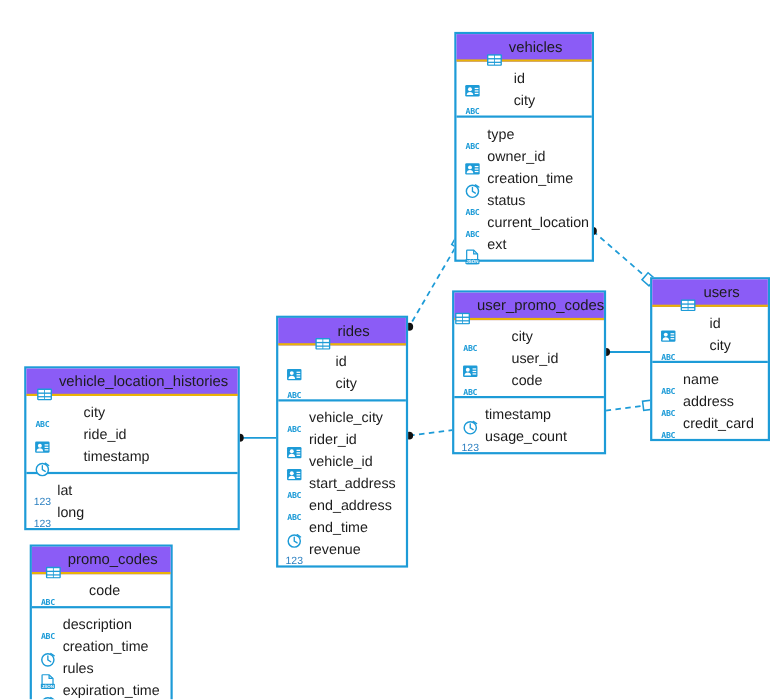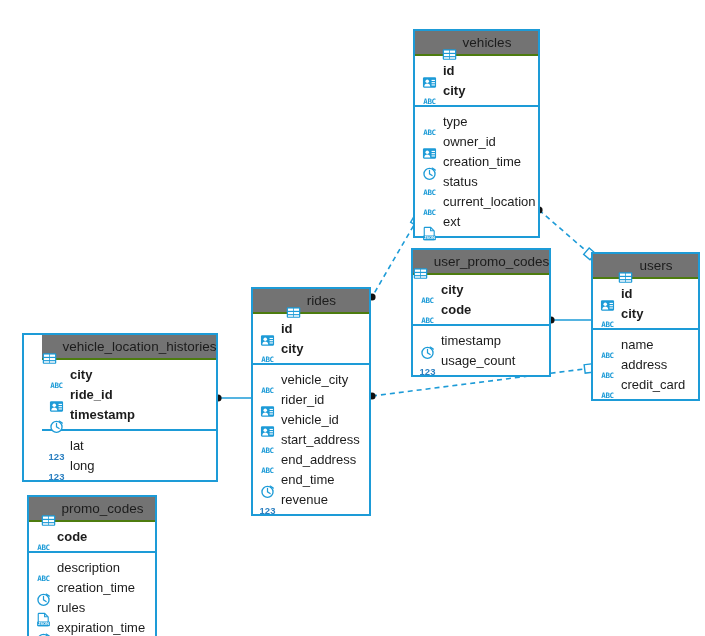--- a/index.html
+++ b/index.html
@@ -28,26 +28,26 @@
   .table-node {
     position: absolute;
     box-sizing: border-box;
     border: 2px solid #1d9bd7;
     background: #ffffff;
     z-index: 2;
   }
   .table-header {
     box-sizing: border-box;
     height: 25px;
-    border-bottom: 2px solid #4d7c0f;
+    border-bottom: 2px solid #eab308;
     display: flex;
     align-items: center;
     justify-content: center;
     gap: 6px;
-    background: #737373;
+    background: #8b5cf6;
   }
   .table-title {
     font-size: 13.5px;
     color: #1c1c1c;
     white-space: nowrap;
   }
   .field-group {
     padding: 4px 0 5px 0;
   }
   .field-group.pk {
@@ -59,21 +59,22 @@
     gap: 6px;
     padding: 1px 6px 1px 7px;
     height: 18px;
   }
   .field-name {
     font-size: 13px;
     color: #1c1c1c;
     white-space: nowrap;
   }
   .field-group.pk .field-name {
-    font-weight: bold;
+    font-weight: normal;
+    margin-left: 24px;
   }
   .ico {
     width: 15px;
     height: 15px;
     flex: 0 0 15px;
     display: inline-flex;
     align-items: center;
     justify-content: center;
     margin-top: 24px;
   }
@@ -82,21 +83,21 @@
     font-family: "DejaVu Sans Mono", monospace;
     font-size: 7.5px;
     font-weight: bold;
     color: #1d9bd7;
     letter-spacing: -0.3px;
     line-height: 1;
   }
   .ico-num {
     font-family: "Liberation Sans", sans-serif;
     font-size: 9.5px;
-    font-weight: bold;
+    font-weight: normal;
     color: #2a7fc0;
     line-height: 1;
   }
 </style>
 </head>
 <body>
 
 <div id="canvas">
   <svg id="edges" viewBox="0 0 705 636" xmlns="http://www.w3.org/2000/svg">
       <line x1="418" y1="218" x2="372" y2="297" stroke="#1d9bd7" stroke-width="1.6" stroke-linecap="butt" stroke-dasharray="5 4"></line>
@@ -195,39 +196,52 @@
               <path d="M3 1.5 h6.2 L13 5.2 V14 a0.6 0.6 0 0 1 -0.6 0.6 H3 a0.6 0.6 0 0 1 -0.6 -0.6 V2.1 A0.6 0.6 0 0 1 3 1.5 z" fill="#ffffff" stroke="#1d9bd7" stroke-width="1.2"></path>
               <path d="M9.2 1.7 V5.1 H12.8" fill="none" stroke="#1d9bd7" stroke-width="1.2"></path>
               <rect x="1.2" y="10.2" width="13.6" height="5" rx="0.8" fill="#1d9bd7"></rect>
               <text x="8" y="14.3" text-anchor="middle" fill="#ffffff" font-size="4.4" font-family="&quot;Liberation Sans&quot;, sans-serif" font-weight="bold">JSON</text>
             </svg>
           </span>
           <span class="field-name">ext</span>
         </div>
       </div>
     </div>
-    <div class="table-node" id="node-user_promo_codes" style="left: 411px; top: 248px; width: 140px;">
+    <div class="table-node" id="node-user_promo_codes" style="left: 411px; top: 264px; width: 140px;">
       <div class="table-header">
         <span class="ico">
           <svg width="15" height="15" viewBox="0 0 16 16">
             <rect x="0.8" y="2.4" width="14.4" height="11.2" rx="1" fill="#1d9bd7"></rect>
             <rect x="2.1" y="3.8" width="5.5" height="2.4" fill="#ffffff"></rect>
             <rect x="8.4" y="3.8" width="5.5" height="2.4" fill="#ffffff"></rect>
             <rect x="2.1" y="7.5" width="5.5" height="2.2" fill="#ffffff"></rect>
             <rect x="8.4" y="7.5" width="5.5" height="2.2" fill="#ffffff"></rect>
             <rect x="2.1" y="10.9" width="5.5" height="1.6" fill="#ffffff"></rect>
             <rect x="8.4" y="10.9" width="5.5" height="1.6" fill="#ffffff"></rect>
           </svg>
         </span>
         <span class="table-title">user_promo_codes</span>
       </div>
       <div class="field-group pk">
         <div class="field-row">
           <span class="ico ico-abc">ABC</span>
           <span class="field-name">city</span>
+        </div>
+        <div class="field-row">
+          <span class="ico">
+            <svg width="15" height="15" viewBox="0 0 16 16">
+              <rect x="1" y="2.5" width="14" height="11" rx="1.2" fill="#1d9bd7"></rect>
+              <circle cx="5.6" cy="6.6" r="1.9" fill="#ffffff"></circle>
+              <path d="M2.4 12.2c0-2 1.5-3.1 3.2-3.1s3.2 1.1 3.2 3.1z" fill="#ffffff"></path>
+              <rect x="10.2" y="5.2" width="3.6" height="1.2" fill="#ffffff"></rect>
+              <rect x="10.2" y="7.6" width="3.6" height="1.2" fill="#ffffff"></rect>
+              <rect x="10.2" y="10" width="3.6" height="1.2" fill="#ffffff"></rect>
+            </svg>
+          </span>
+          <span class="field-name">user_id</span>
         </div>
         <div class="field-row">
           <span class="ico ico-abc">ABC</span>
           <span class="field-name">code</span>
         </div>
       </div>
       <div class="field-group">
         <div class="field-row">
           <span class="ico">
             <svg width="15" height="15" viewBox="0 0 16 16">
@@ -375,21 +389,21 @@
             </svg>
           </span>
           <span class="field-name">end_time</span>
         </div>
         <div class="field-row">
           <span class="ico ico-num">123</span>
           <span class="field-name">revenue</span>
         </div>
       </div>
     </div>
-    <div class="table-node" id="node-vehicle_location_histories" style="left: 22px; top: 333px; width: 196px; padding-left: 18px;">
+    <div class="table-node" id="node-vehicle_location_histories" style="left: 22px; top: 333px; width: 196px;">
       <div class="table-header">
         <span class="ico">
           <svg width="15" height="15" viewBox="0 0 16 16">
             <rect x="0.8" y="2.4" width="14.4" height="11.2" rx="1" fill="#1d9bd7"></rect>
             <rect x="2.1" y="3.8" width="5.5" height="2.4" fill="#ffffff"></rect>
             <rect x="8.4" y="3.8" width="5.5" height="2.4" fill="#ffffff"></rect>
             <rect x="2.1" y="7.5" width="5.5" height="2.2" fill="#ffffff"></rect>
             <rect x="8.4" y="7.5" width="5.5" height="2.2" fill="#ffffff"></rect>
             <rect x="2.1" y="10.9" width="5.5" height="1.6" fill="#ffffff"></rect>
             <rect x="8.4" y="10.9" width="5.5" height="1.6" fill="#ffffff"></rect>

